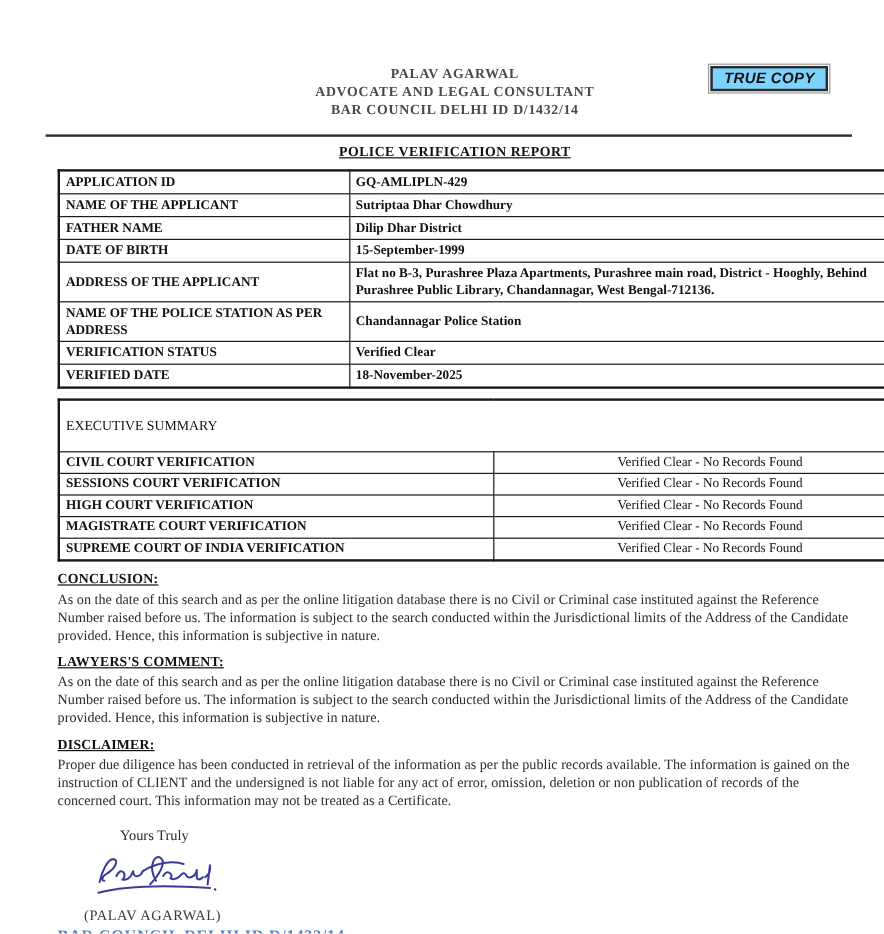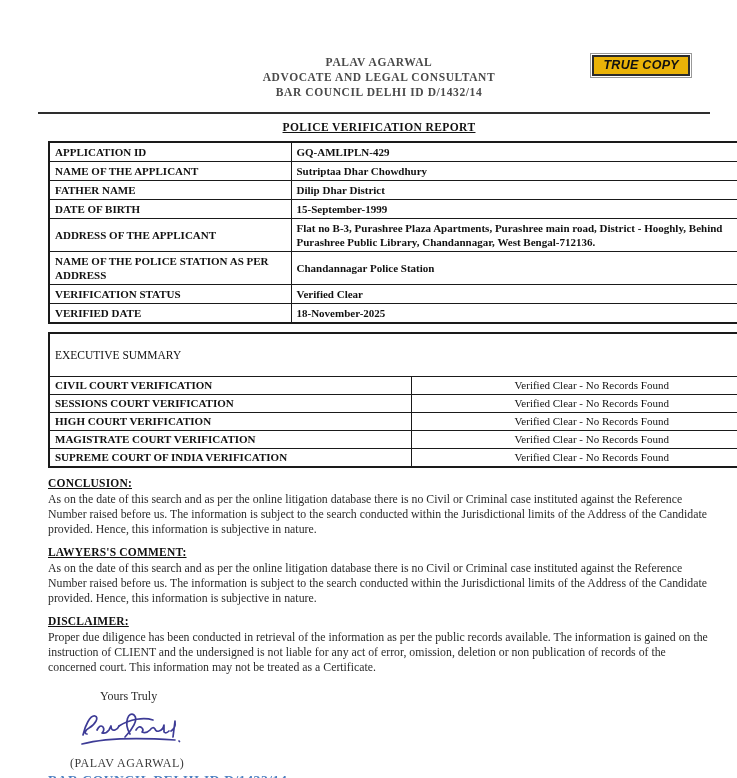--- a/index.html
+++ b/index.html
@@ -17,21 +17,21 @@
   .header .hline {
     font-weight: bold; font-size: 11.5px; line-height: 15px;
     color: #4a4a4a; letter-spacing: 0.6px;
   }
   .stamp {
     position: absolute; top: 0; right: 20px;
     border: 2px solid #2b2b2b; outline: 1px solid #999; outline-offset: 1px;
     padding: 1px 9px 2px 9px;
     font-family: "Liberation Sans", sans-serif;
     font-weight: bold; font-style: italic; font-size: 12.5px;
-    color: #111; letter-spacing: 0.3px; background: #eab308;
+    color: #111; letter-spacing: 0.3px; background: #7dd3fc;
   }
   .rule { border: none; border-top: 2px solid #2e2e2e; margin: 12px 0 0 -10px; width: 672px; }
 
   
   .doc-title {
     text-align: center; margin-top: 7px;
     font-weight: bold; font-size: 11.5px; letter-spacing: 0.4px;
     text-decoration: underline; color: #111;
   }
 

